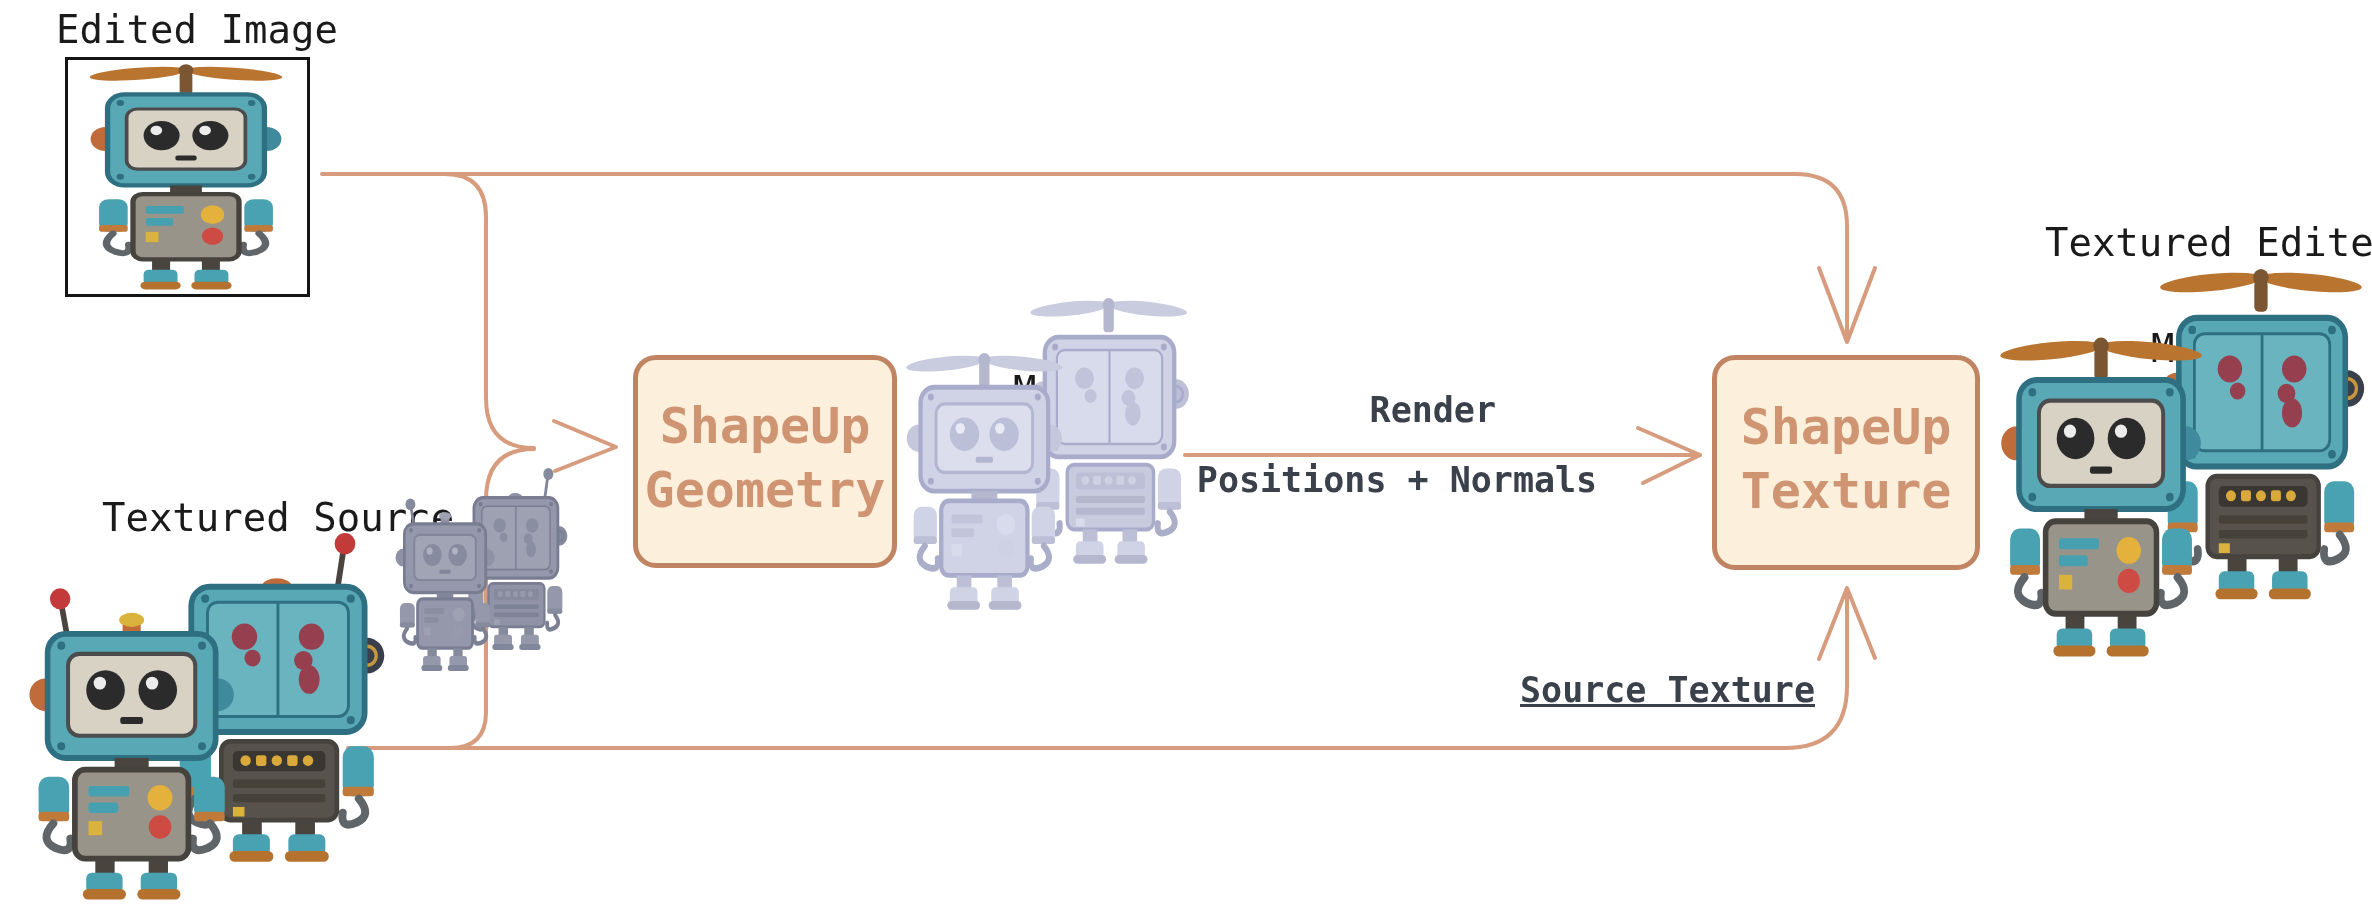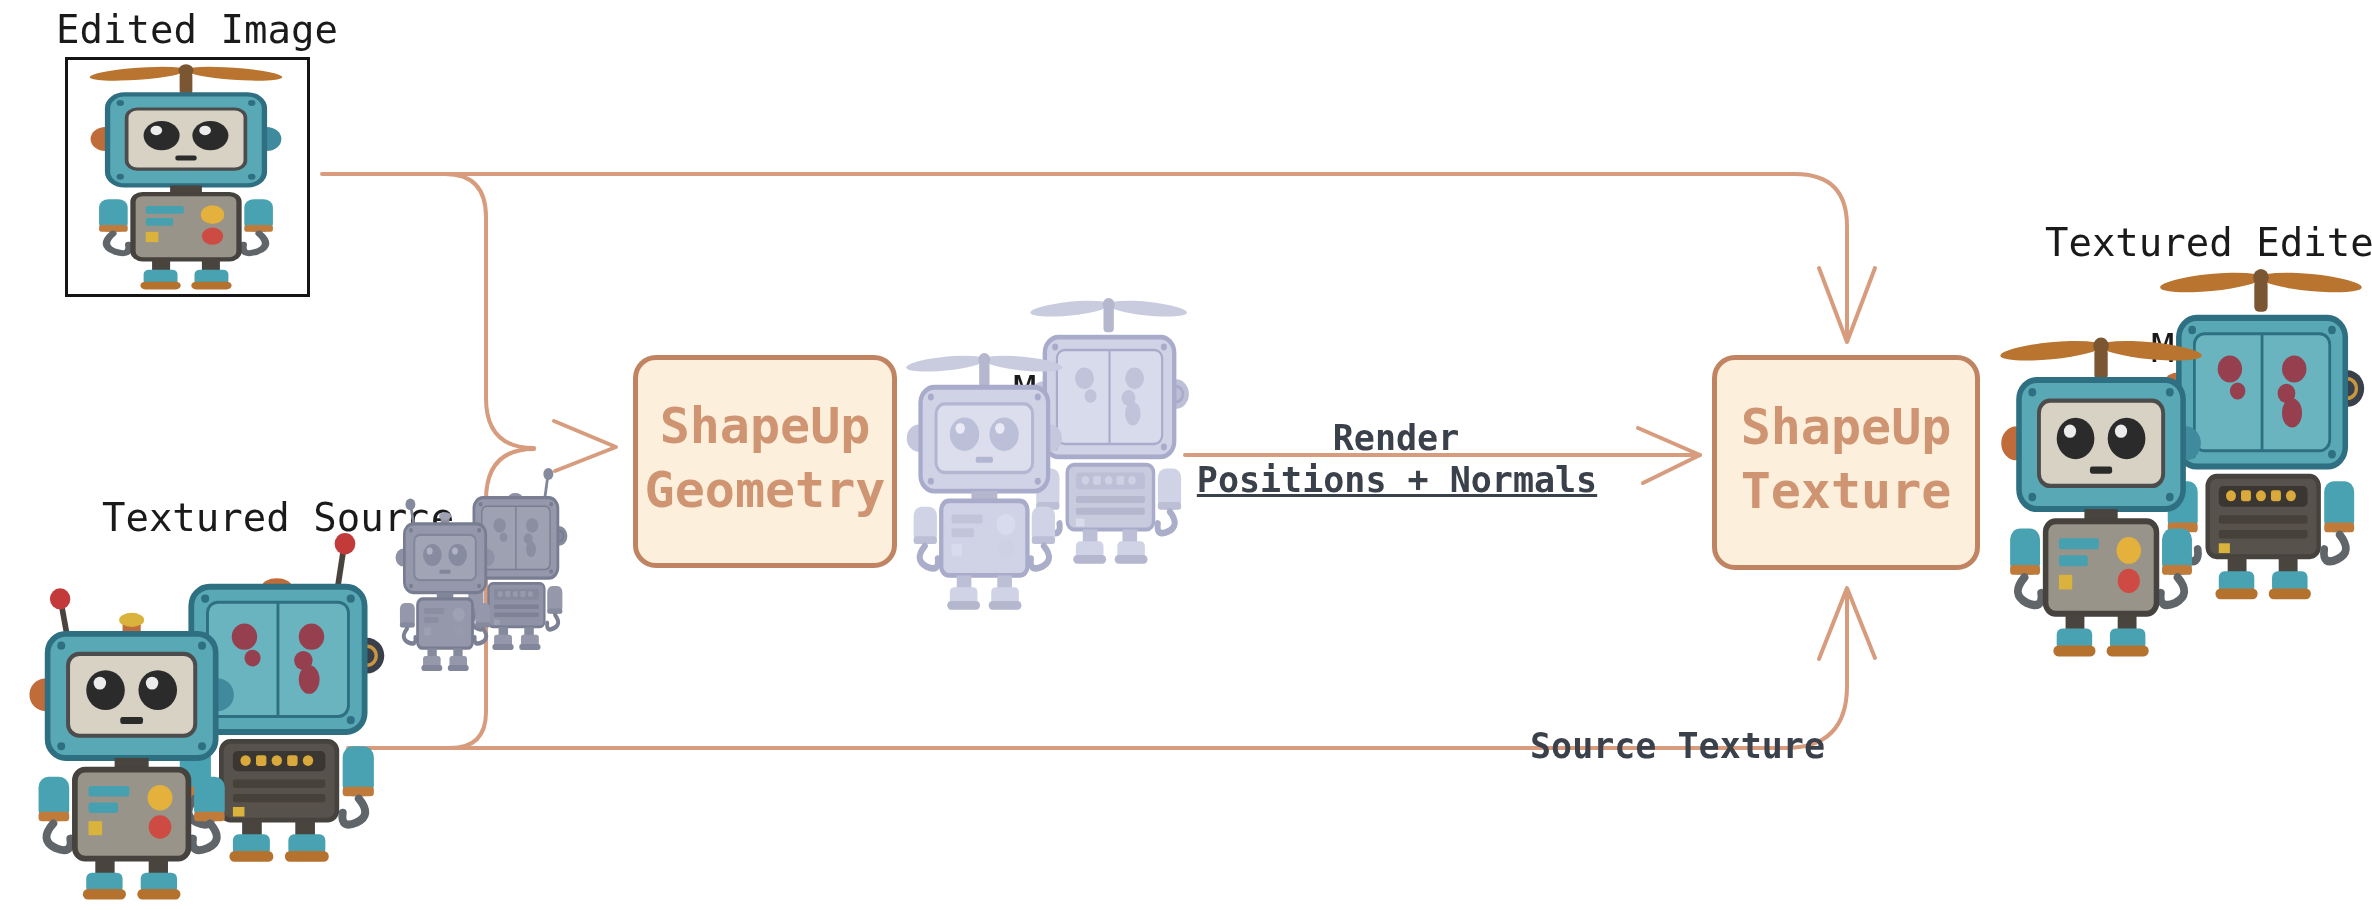--- a/index.html
+++ b/index.html
@@ -11,23 +11,23 @@
 
   .lbl{position:absolute;font-weight:normal;font-size:39px;line-height:53px;text-align:center;
        color:var(--c-label_text,#1a1a1a);white-space:pre;}
   #lbl-edited-image{left:27px;top:3px;width:340px;}
   #lbl-textured-source{left:8px;top:438px;width:366px;}
   #lbl-untextured-edited{left:813px;top:205px;width:400px;}
   #lbl-textured-edited{left:1951px;top:163px;width:400px;}
 
   .ann{position:absolute;font-weight:bold;font-size:35px;line-height:44px;
        color:var(--c-annotation_text,#3b414b);white-space:pre;}
-  #ann-render1{left:1296px;top:416px;width:200px;text-align:center;}
-  #ann-render2{left:1192px;top:458px;width:410px;text-align:center;text-decoration:underline;}
-  #ann-source-texture{left:1520px;top:724px;width:305px;text-align:right;}
+  #ann-render1{left:1296px;top:388px;width:200px;text-align:right;}
+  #ann-render2{left:1192px;top:458px;width:410px;text-align:center;}
+  #ann-source-texture{left:1520px;top:668px;width:305px;text-decoration:underline;}
 
   .box{position:absolute;box-sizing:border-box;background:var(--c-box_fill,#fcefdc);
        border:5px solid var(--c-box_border,#c08462);border-radius:23px;
        display:flex;flex-direction:column;align-items:center;justify-content:center;
        font-weight:bold;font-size:50px;line-height:64px;color:var(--c-box_text,#cf9472);}
   .box span{transform:translateY(-4px);}
   #box-geometry{left:633px;top:355px;width:264px;height:213px;}
   #box-texture{left:1712px;top:355px;width:268px;height:215px;}
 
   #edited-frame{position:absolute;left:65px;top:57px;width:245px;height:240px;box-sizing:border-box;

